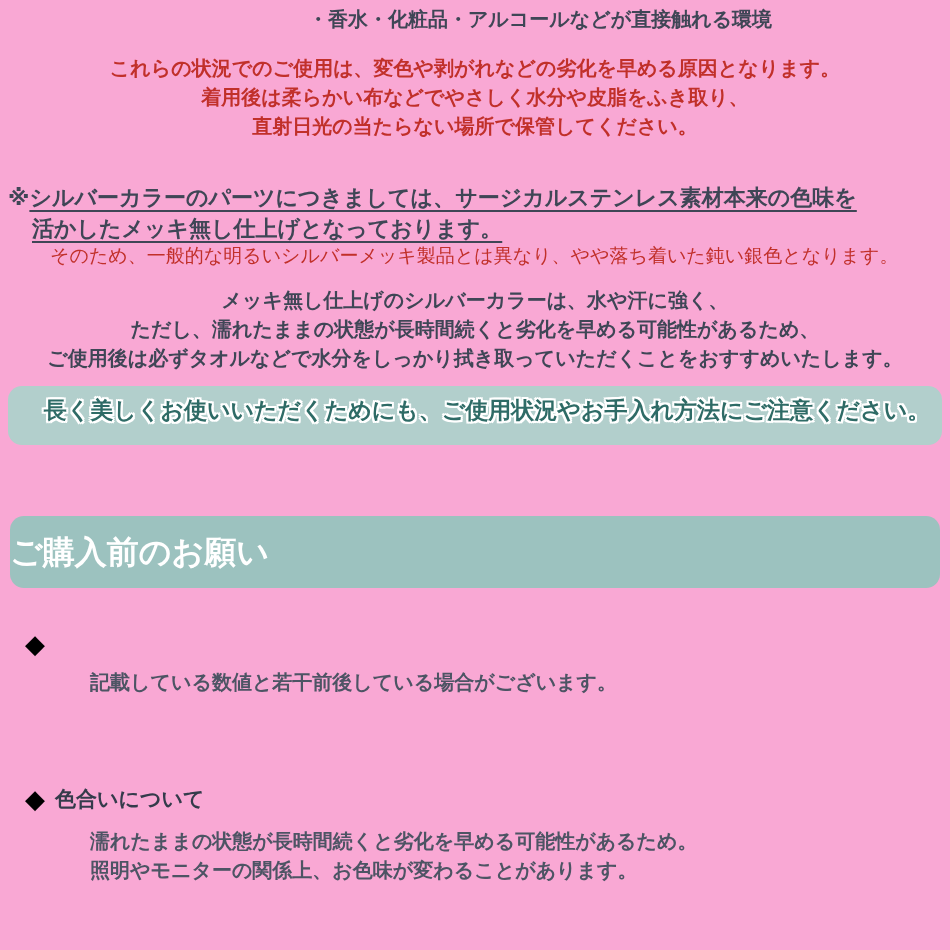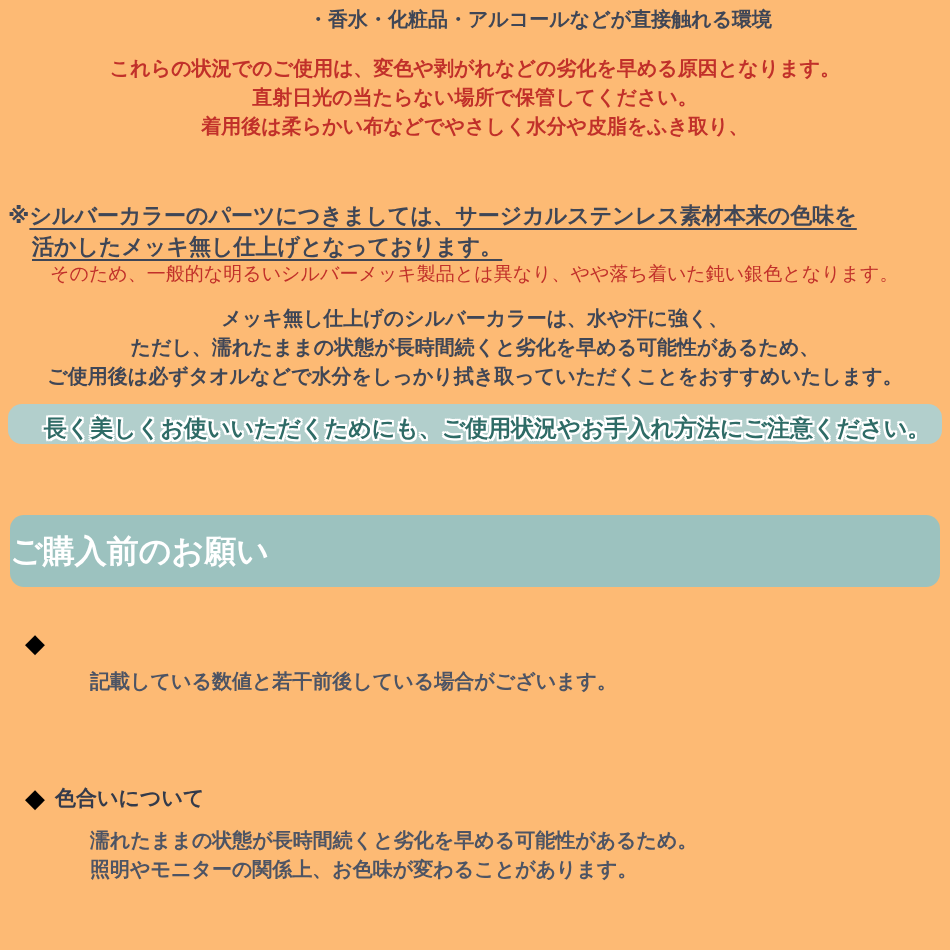--- a/index.html
+++ b/index.html
@@ -2,21 +2,21 @@
 <html><head>
 <meta charset="utf-8">
 <style>
   html, body { margin: 0; padding: 0; }
   body {
     width: 950px; height: 950px;
     background: #ffffff;
     font-family: "Liberation Sans", "DejaVu Sans", sans-serif;
     overflow: hidden;
   }
-  .page { position: relative; width: 950px; height: 950px; background: #fdba74; }
+  .page { position: relative; width: 950px; height: 950px; background: #f9a8d4; }
 
   
   .env-line {
     padding-top: 8px;
     padding-left: 130px;
     text-align: center;
     font-weight: bold;
     font-size: 20px;
     line-height: 23px;
     color: #3f4656;
@@ -28,21 +28,21 @@
     padding-left: 0;
     text-align: center;
     font-weight: bold;
     font-size: 20px;
     line-height: 29px;
     color: #c1302a;
   }
 
   
   .silver-note {
-    margin-top: 59px;
+    margin-top: 41px;
     padding-left: 8px;
     font-weight: bold;
     font-size: 22px;
     line-height: 31px;
     color: #3f4656;
   }
   .silver-note .ul {
     text-decoration: underline;
     text-decoration-thickness: 2px;
     text-underline-offset: 5px;
@@ -64,21 +64,21 @@
     text-align: center;
     font-weight: bold;
     font-size: 20px;
     line-height: 29px;
     color: #3f4656;
   }
 
   
   .notice-banner {
     margin: 13px 8px 0 8px;
-    height: 40px;
+    height: 59px;
     border-radius: 14px;
     background: #b2cfcc;
     text-align: center;
     line-height: 48px;
     font-weight: bold;
     font-size: 23px;
     color: #2e6b66;
     text-shadow:
       -2px -2px 0 #fff, 2px -2px 0 #fff, -2px 2px 0 #fff, 2px 2px 0 #fff,
       -2px 0 0 #fff, 2px 0 0 #fff, 0 -2px 0 #fff, 0 2px 0 #fff;
@@ -128,22 +128,22 @@
 </style>
 </head>
 <body>
 
 <div class="page">
 
   <div class="env-line">・香水・化粧品・アルコールなどが直接触れる環境</div>
 
   <div class="warn-block">
     <div>これらの状況でのご使用は、変色や剥がれなどの劣化を早める原因となります。</div>
+    <div>着用後は柔らかい布などでやさしく水分や皮脂をふき取り、</div>
     <div>直射日光の当たらない場所で保管してください。</div>
-    <div>着用後は柔らかい布などでやさしく水分や皮脂をふき取り、</div>
   </div>
 
   <div class="silver-note">
     <div class="line1"><span>※</span><span class="ul">シルバーカラーのパーツにつきましては、サージカルステンレス素材本来の色味を</span></div>
     <div class="line2"><span class="ul">活かしたメッキ無し仕上げとなっております。</span></div>
   </div>
 
   <div class="silver-remark">そのため、一般的な明るいシルバーメッキ製品とは異なり、やや落ち着いた鈍い銀色となります。</div>
 
   <div class="care-block">

